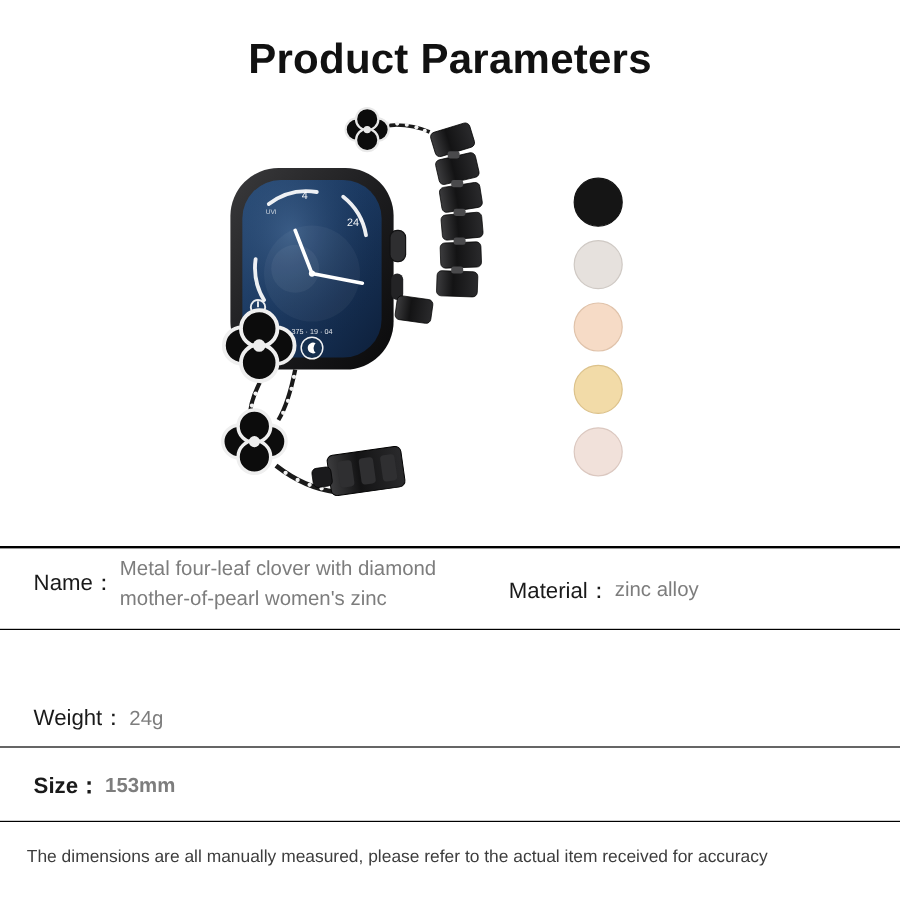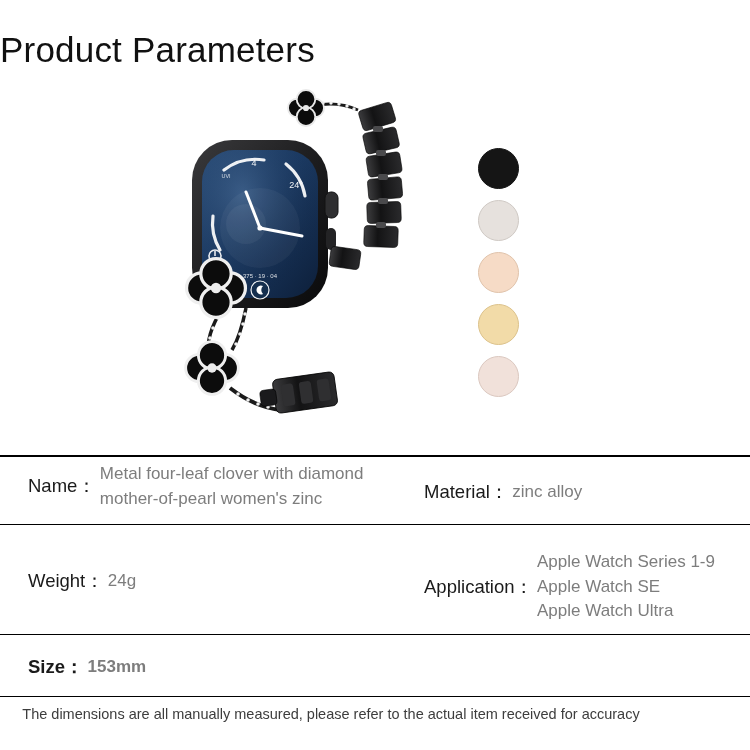--- a/index.html
+++ b/index.html
@@ -15,23 +15,23 @@
     color: #1a1a1a;
     overflow: hidden;
   }
 
   
   .page-title {
     position: absolute;
     top: 30px;
     left: 0;
     width: 750px;
-    text-align: left;
+    text-align: center;
     font-size: 35px;
-    font-weight: 400;
+    font-weight: 700;
     letter-spacing: 0.2px;
     color: #111111;
   }
 
   
   .hero {
     position: absolute;
     top: 88px;
     left: 0;
     width: 750px;
@@ -77,21 +77,21 @@
     display: flex;
     border-bottom: 1.5px solid #000000;
     box-sizing: border-box;
   }
   .spec-row.row-name { min-height: 68px; }
   .spec-row.row-weight { min-height: 98px; }
   .spec-row.row-size { min-height: 62px; font-weight: bold; }
 
   .spec-cell {
     display: flex;
-    align-items: center;
+    align-items: flex-end;
     padding: 13px 0 10px 0;
     box-sizing: border-box;
   }
   .spec-cell.left {
     width: 418px;
     padding-left: 28px;
   }
   .spec-cell.right {
     width: 332px;
     padding-left: 6px;
@@ -332,26 +332,20 @@
   </div>
 
   <div class="spec-row row-weight">
     <div class="spec-cell left">
       <span class="spec-label">Weight：</span>
       <span class="spec-value">
         <span class="vline">24g</span>
       </span>
     </div>
     <div class="spec-cell right">
-      <span class="spec-label">Application：</span>
-      <span class="spec-value">
-        <span class="vline">Apple Watch Series 1-9</span>
-        <span class="vline">Apple Watch SE</span>
-        <span class="vline">Apple Watch Ultra</span>
-      </span>
     </div>
   </div>
 
   <div class="spec-row row-size">
     <div class="spec-cell left">
       <span class="spec-label">Size：</span>
       <span class="spec-value">
         <span class="vline">153mm</span>
       </span>
     </div>

